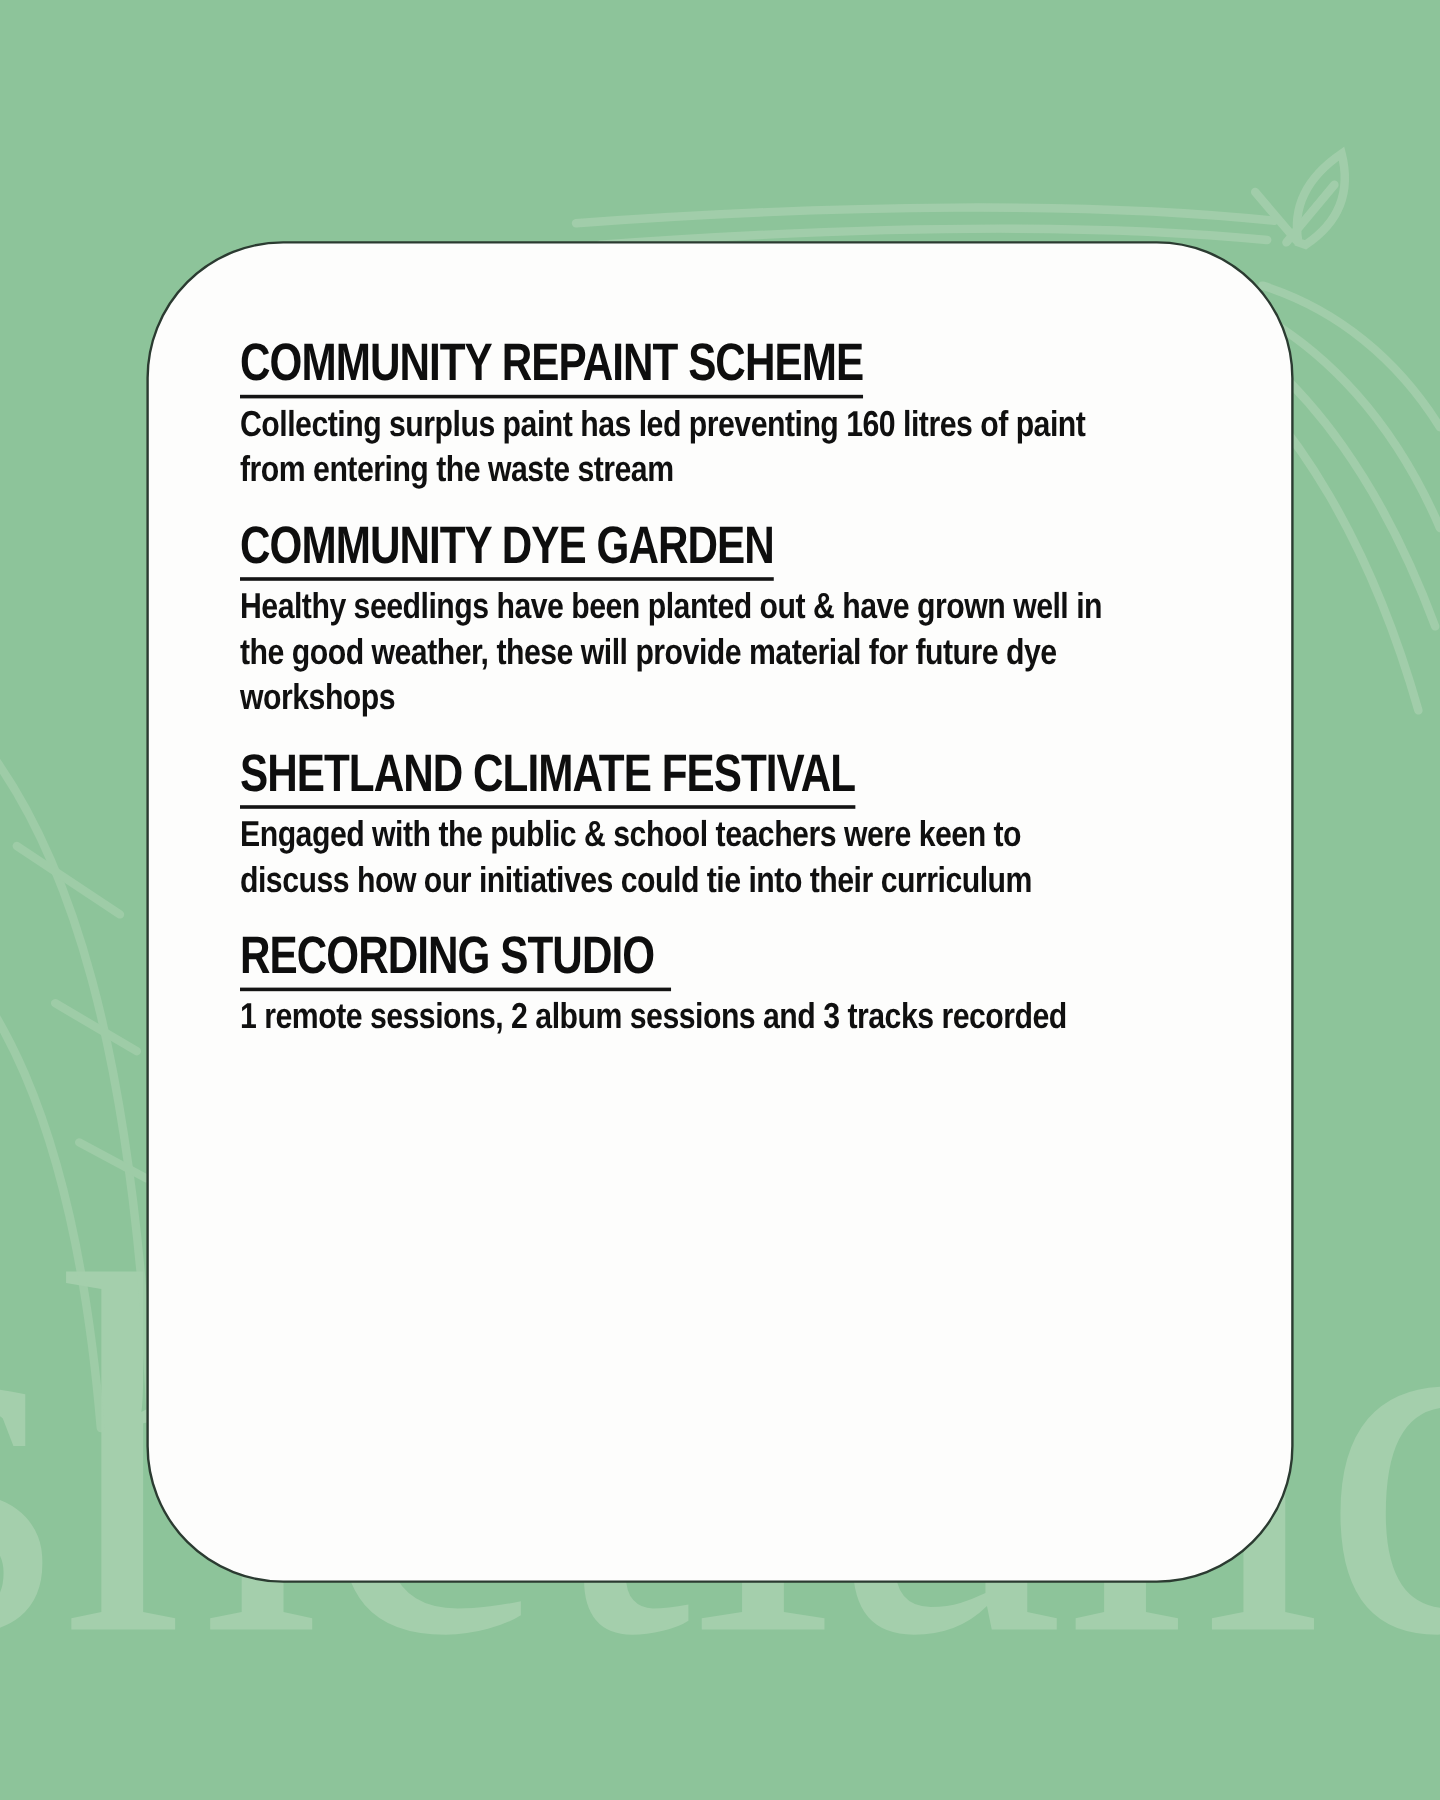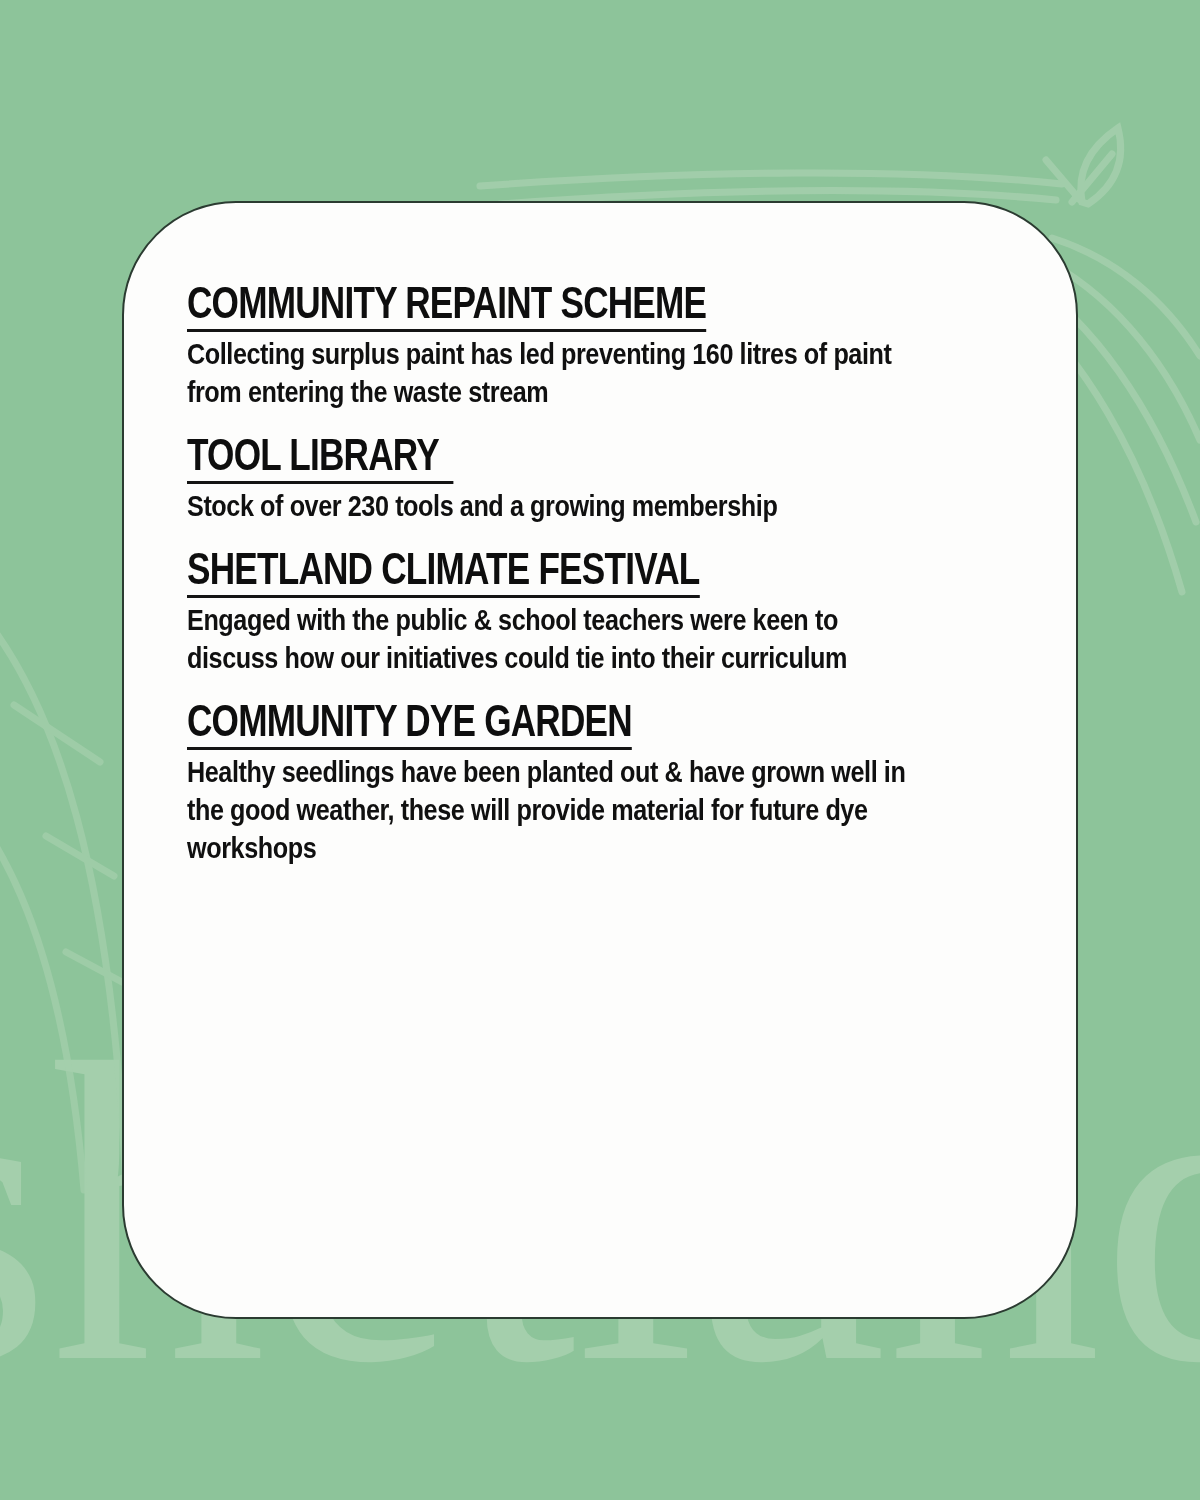--- a/index.html
+++ b/index.html
@@ -35,21 +35,21 @@
     top: 201px;
     width: 956px;
     height: 1118px;
     box-sizing: border-box;
     background: #fdfdfc;
     border: 2px solid #2b3b31;
     border-radius: 114px;
     padding: 78px 56px 0 60px;
   }
   .sec {
-    margin: 0 0 22px 3px;
+    margin: 0 0 22px 16px;
   }
   .sec-heading {
     display: inline-block;
     font-weight: bold;
     font-size: 44px;
     line-height: 44px;
     letter-spacing: -1px;
     color: #0e0e0e;
     padding-bottom: 4px;
     transform: scaleX(0.80);
@@ -106,35 +106,35 @@
   </svg>
 
   <div class="card">
 
     <div class="sec">
       <span class="sec-heading u">COMMUNITY REPAINT SCHEME</span>
       <p class="sec-body">Collecting surplus paint has led preventing 160 litres of paint
 from entering the waste stream</p>
     </div>
 
+
     <div class="sec">
-      <span class="sec-heading u pad">TOOL LIBRARY</span>
-      <p class="sec-body">Stock of over 230 tools and a growing membership</p>
+      <span class="sec-heading u">COMMUNITY DYE GARDEN</span>
+      <p class="sec-body">Healthy seedlings have been planted out &amp; have grown well in
+the good weather, these will provide material for future dye
+workshops</p>
     </div>
 
     <div class="sec">
       <span class="sec-heading u">SHETLAND CLIMATE FESTIVAL</span>
       <p class="sec-body">Engaged with the public &amp; school teachers were keen to
 discuss how our initiatives could tie into their curriculum</p>
     </div>
 
     <div class="sec">
-      <span class="sec-heading u">COMMUNITY DYE GARDEN</span>
-      <p class="sec-body">Healthy seedlings have been planted out &amp; have grown well in
-the good weather, these will provide material for future dye
-workshops</p>
+      <span class="sec-heading u pad">RECORDING STUDIO</span>
+      <p class="sec-body">1 remote sessions, 2 album sessions and 3 tracks recorded</p>
     </div>
-
 
 
 
   </div>
 </div>
 
 </body></html>

